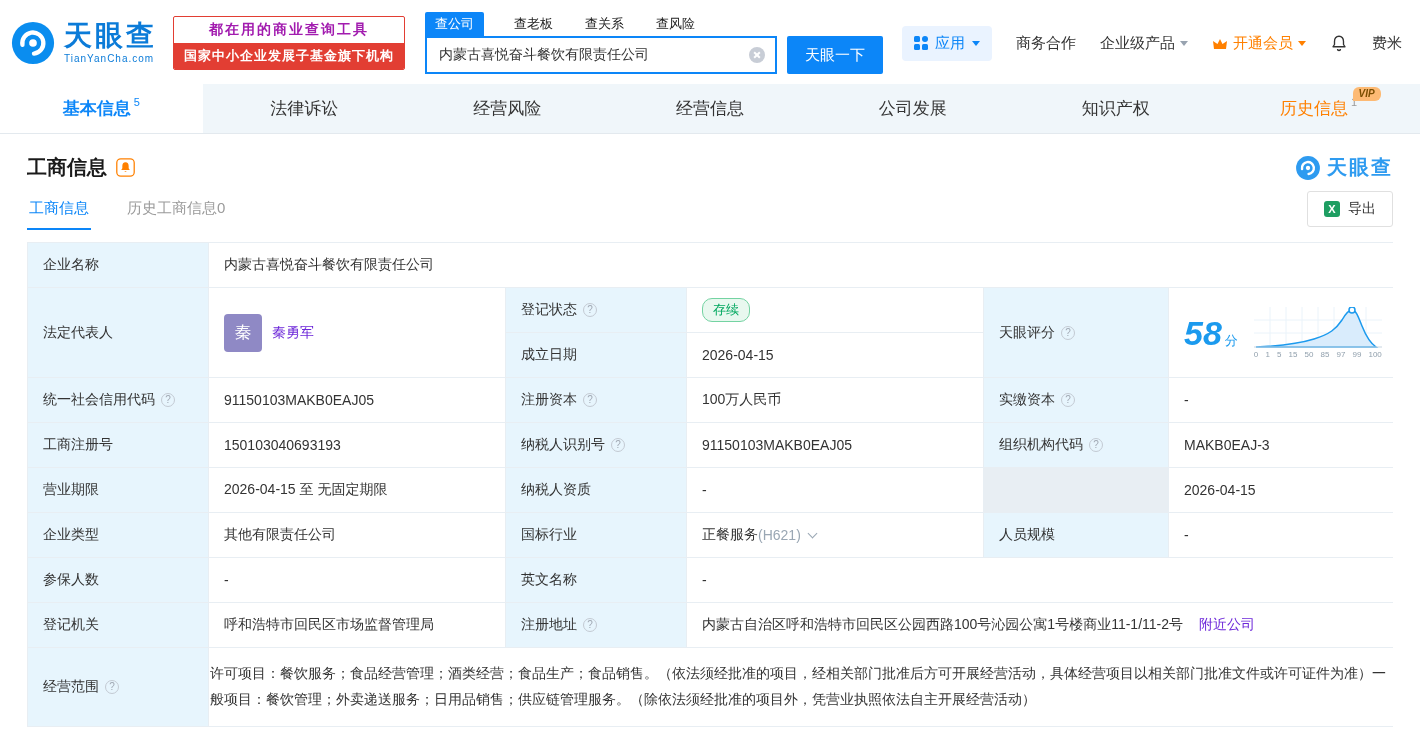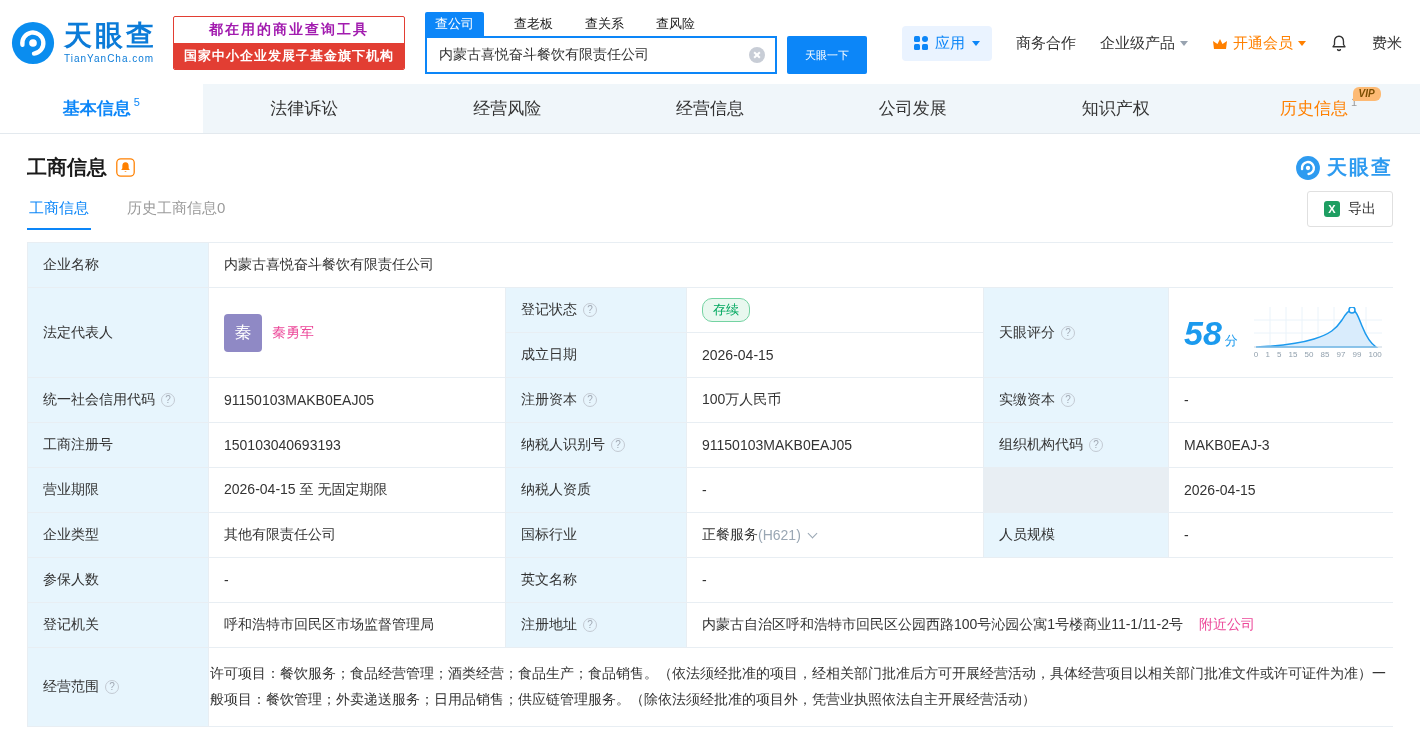--- a/index.html
+++ b/index.html
@@ -24,21 +24,21 @@
   .search-row { display:flex; align-items:center; }
   .search-box { width:352px; height:38px; border:2px solid #0C86F8; display:flex;
                 align-items:center; padding:0 10px; background:#fff; }
   .search-input { border:none; outline:none; flex:1; font-size:14px; color:#333; font-family:inherit; }
   .clear-btn { width:16px; height:16px; border-radius:50%; background:#C8CDD6; position:relative;
                cursor:pointer; flex-shrink:0; }
   .clear-btn::before,.clear-btn::after { content:""; position:absolute; left:7px; top:4px;
                width:2px; height:8px; background:#fff; }
   .clear-btn::before { transform:rotate(45deg); } .clear-btn::after { transform:rotate(-45deg); }
   .search-btn { margin-left:10px; height:38px; padding:0 18px; background:#0C86F8; color:#fff;
-                border:none; font-size:11px; border-radius:2px; cursor:pointer; font-family:inherit; }
+                border:none; font-size:15px; border-radius:2px; cursor:pointer; font-family:inherit; }
 
   .top-right { margin-left:auto; display:flex; align-items:center; gap:24px; font-size:15px; }
   .apps-btn { display:flex; align-items:center; gap:7px; background:#EAF3FF; color:#0C86F8;
               padding:8px 12px; border-radius:4px; cursor:pointer; }
   .menu-item { display:flex; align-items:center; gap:5px; cursor:pointer; color:#333; }
   .vip-item { color:#FF8000; }
   .caret { width:0; height:0; border:4px solid transparent; border-top:5px solid currentColor;
            margin-top:5px; display:inline-block; }
   .bell-btn { cursor:pointer; display:flex; }
 
@@ -80,21 +80,21 @@
   .cell { background:#fff; display:flex; align-items:center; padding:0 15px; color:#333; }
   .lbl { background:#E7F5FD; }
   .cell.multi { padding:13px 1px; line-height:1.85; align-items:flex-start; display:block; }
   .help { width:14px; height:14px; border:1px solid #C3CAD3; border-radius:50%; color:#A0A8B3;
           font-size:10px; line-height:12px; text-align:center; margin-left:6px; flex-shrink:0;
           cursor:pointer; }
   .status-badge { color:#00A85F; background:#E8F8EF; border:1px solid #74D3A2; font-size:13px;
                   padding:2px 10px; border-radius:10px;font-family:Liberation Serif, serif; }
   .avatar { width:38px; height:38px; border-radius:4px; background:#8F89C5; color:#fff; font-size:17px;
             display:flex; align-items:center; justify-content:center; flex-shrink:0; cursor:pointer; }
-  .link { color:#ec4899; cursor:pointer; text-decoration:none;font-family:Liberation Serif, serif; }
+  .link { color:#6d28d9; cursor:pointer; text-decoration:none;font-family:Liberation Serif, serif; }
   .rep-name { margin-left:10px; }
   .code { color:#9AA7B4; }
   .chev-down { width:7px; height:7px; border-right:1.5px solid #9AA7B4; border-bottom:1.5px solid #9AA7B4;
                transform:rotate(45deg); display:inline-block; margin-left:8px; margin-bottom:3px;
                cursor:pointer; }
   .nearby { margin-left:16px; white-space:nowrap; }
 
   .score-cell { gap:0; }
   .score-num { font-size:34px; font-weight:bold; font-style:italic; color:#1B9AEE; line-height:1; }
   .score-unit { font-size:13px; color:#1B9AEE; margin:16px 0 0 3px; }

